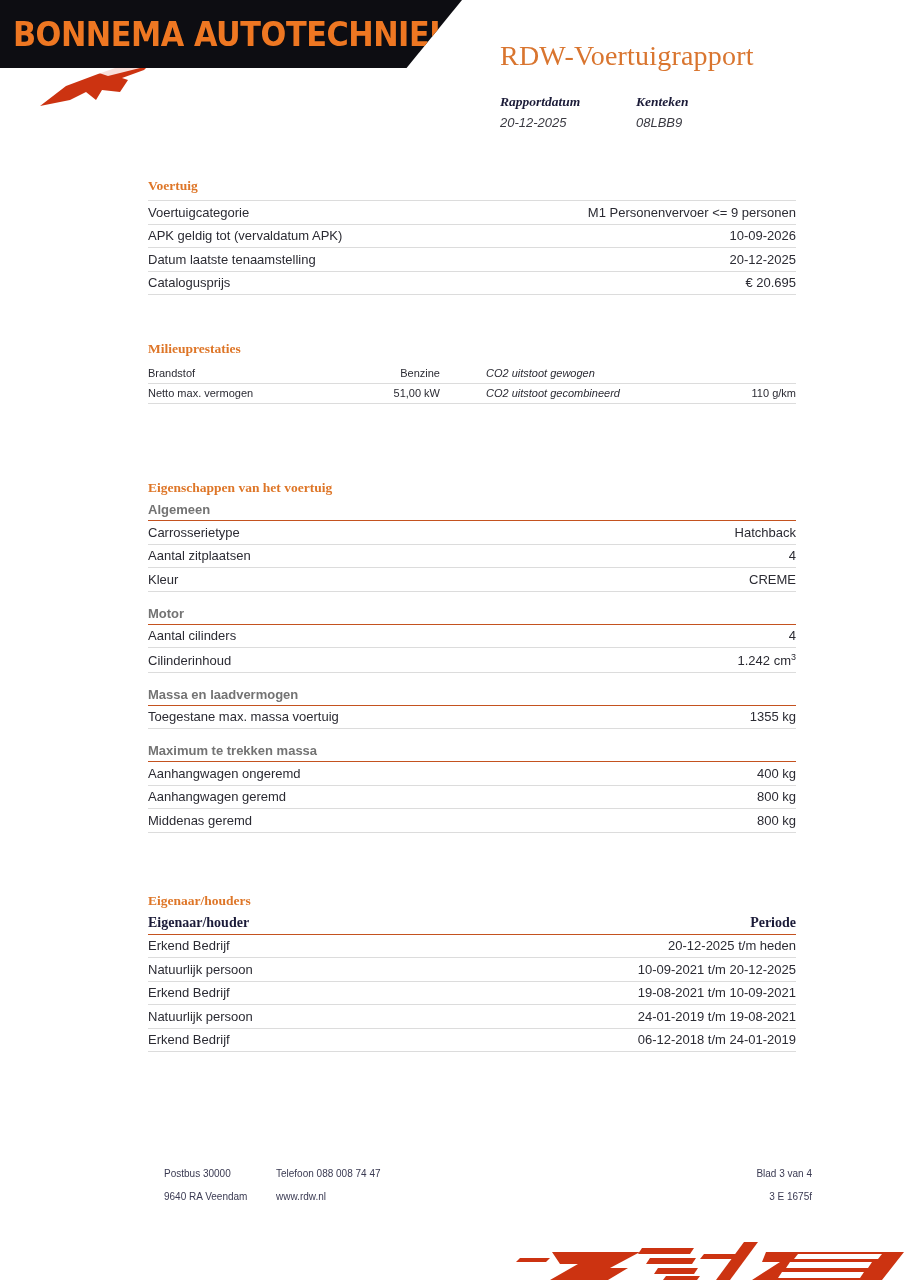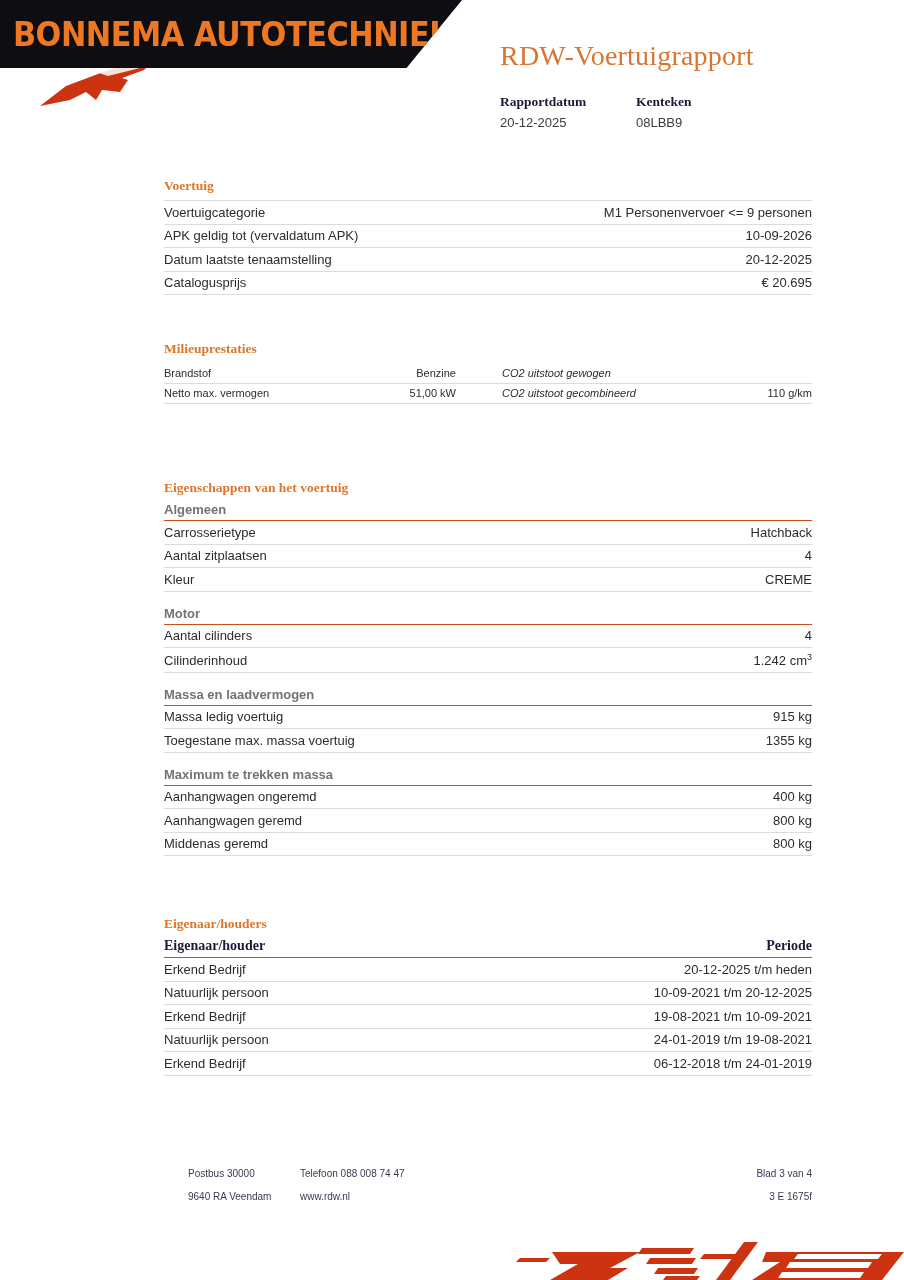--- a/index.html
+++ b/index.html
@@ -62,41 +62,42 @@
     font-family: "Liberation Serif", serif;
     font-size: 28px;
     color: #d9752f;
     letter-spacing: 0.2px;
     white-space: nowrap;
   }
 
   .meta-row {
     display: flex;
     margin-top: 22px;
+    font-style: italic;
   }
 
   .meta-col { width: 136px; }
 
   .meta-label {
     font-family: "Liberation Serif", serif;
     font-weight: 700;
     font-size: 13.5px;
     color: #1b1b38;
     margin-bottom: 5px;
   }
 
   .meta-value {
     font-size: 13px;
     color: #3a3a42;
   }
 
   
   .content {
     position: absolute;
-    left: 164px;
+    left: 148px;
     top: 178px;
     width: 648px;
   }
 
   .section { margin-bottom: 0; }
 
   .section-title {
     font-family: "Liberation Serif", serif;
     font-weight: 700;
     font-size: 13.5px;
@@ -172,21 +173,21 @@
     width: 648px;
     font-size: 10px;
     color: #3a3a52;
   }
 
   .footer-row {
     display: flex;
     margin-bottom: 12px;
   }
 
-  .f-c1 { width: 112px; flex: 0 0 112px; margin-left: 24px; }
+  .f-c1 { width: 112px; flex: 0 0 112px; }
   .f-c2 { flex: 1; }
   .f-c3 { text-align: right; }
 
   .bottom-art {
     position: absolute;
     left: 490px;
     top: 1228px;
     width: 414px;
     height: 52px;
   }
@@ -293,24 +294,20 @@
         <span class="val">4</span>
       </div>
       <div class="row">
         <span class="lbl">Cilinderinhoud</span>
         <span class="val"><span>1.242 cm</span><sup>3</sup></span>
       </div>
     </div>
 
     <div class="sub-title">Massa en laadvermogen</div>
     <div class="rows">
-      <div class="row">
-        <span class="lbl">Massa ledig voertuig</span>
-        <span class="val">915 kg</span>
-      </div>
       <div class="row">
         <span class="lbl">Toegestane max. massa voertuig</span>
         <span class="val">1355 kg</span>
       </div>
     </div>
 
     <div class="sub-title">Maximum te trekken massa</div>
     <div class="rows">
       <div class="row">
         <span class="lbl">Aanhangwagen ongeremd</span>

